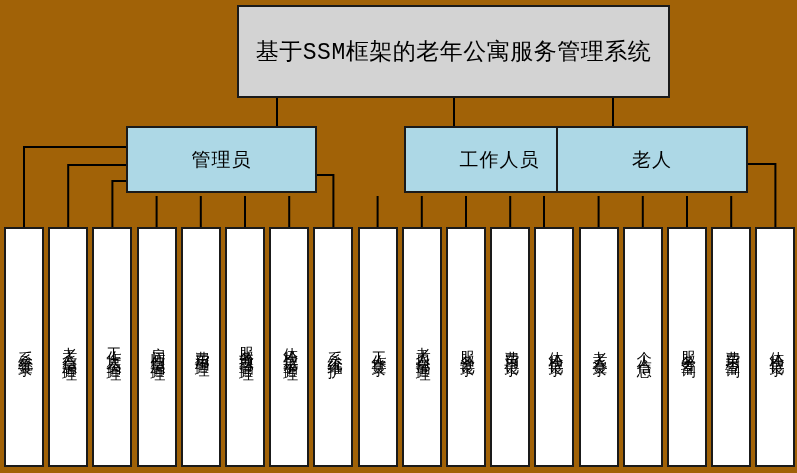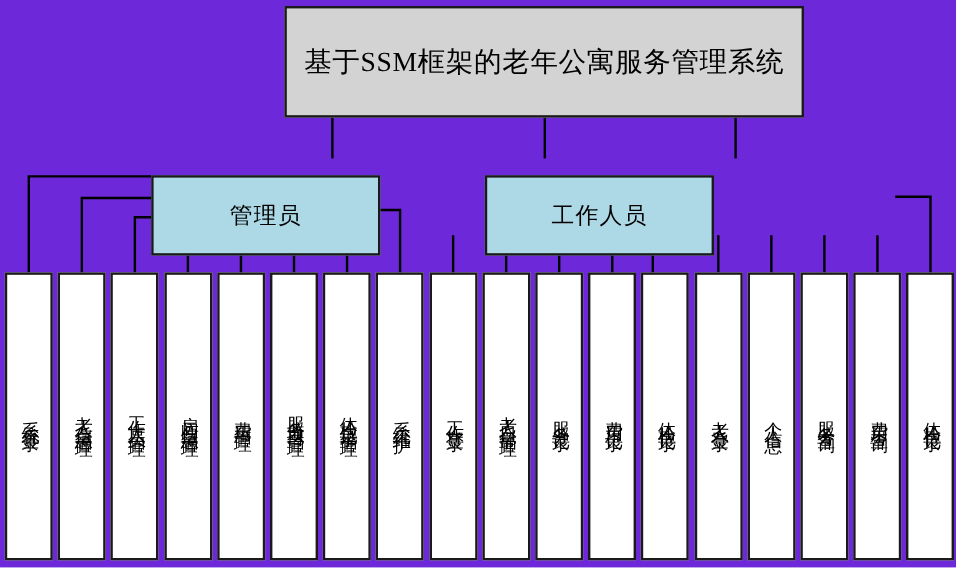--- a/index.html
+++ b/index.html
@@ -1,20 +1,20 @@
 <!DOCTYPE html>
 <html><head>
 <meta charset="utf-8">
 <style>
   html,body{margin:0;padding:0;background:#ffffff;}
   #canvas{
     position:relative;
     width:797px;height:473px;
-    background:#6d28d9;
-    font-family:Liberation Serif, serif;
+    background:#a16207;
+    font-family:Liberation Mono, monospace;
     color:#000;
     overflow:hidden;
   }
   #connectors{
     position:absolute;left:0;top:0;width:797px;height:473px;z-index:0;
   }
   .node{
     position:absolute;
     box-sizing:border-box;
     border:2px solid #1a1a1a;
@@ -22,21 +22,21 @@
     z-index:1;
     text-align:center;
   }
   .root{
     left:237px;top:5px;width:433px;height:93px;
     background:#d3d3d3;
     font-size:23px;
     letter-spacing:0.5px;
   }
   .role{
-    top:146px;height:67px;
+    top:126px;height:67px;
     background:#add8e6;
     font-size:19px;
     letter-spacing:1px;
   }
   .role-admin{left:126px;width:191px;}
   .role-staff{left:358px;width:191px;margin-left:46px;}
   .role-elder{left:556px;width:192px;}
   .leaf{
     top:227px;width:40px;height:240px;
     background:#ffffff;
@@ -91,20 +91,23 @@
   <div class="node root">
     <span>基于SSM框架的老年公寓服务管理系统</span>
   </div>
 
   <div class="node role role-admin">
     <span>管理员</span>
   </div>
   <div class="node role role-staff">
     <span>工作人员</span>
   </div>
+  <div class="node role role-elder">
+    <span>老人</span>
+  </div>
 
   <div class="node leaf" style="left:4px">
       <span class="vtext">系统登录</span>
     </div>
   <div class="node leaf" style="left:48.2px">
       <span class="vtext">老人信息管理</span>
     </div>
   <div class="node leaf" style="left:92.4px">
       <span class="vtext">工作人员管理</span>
     </div>

